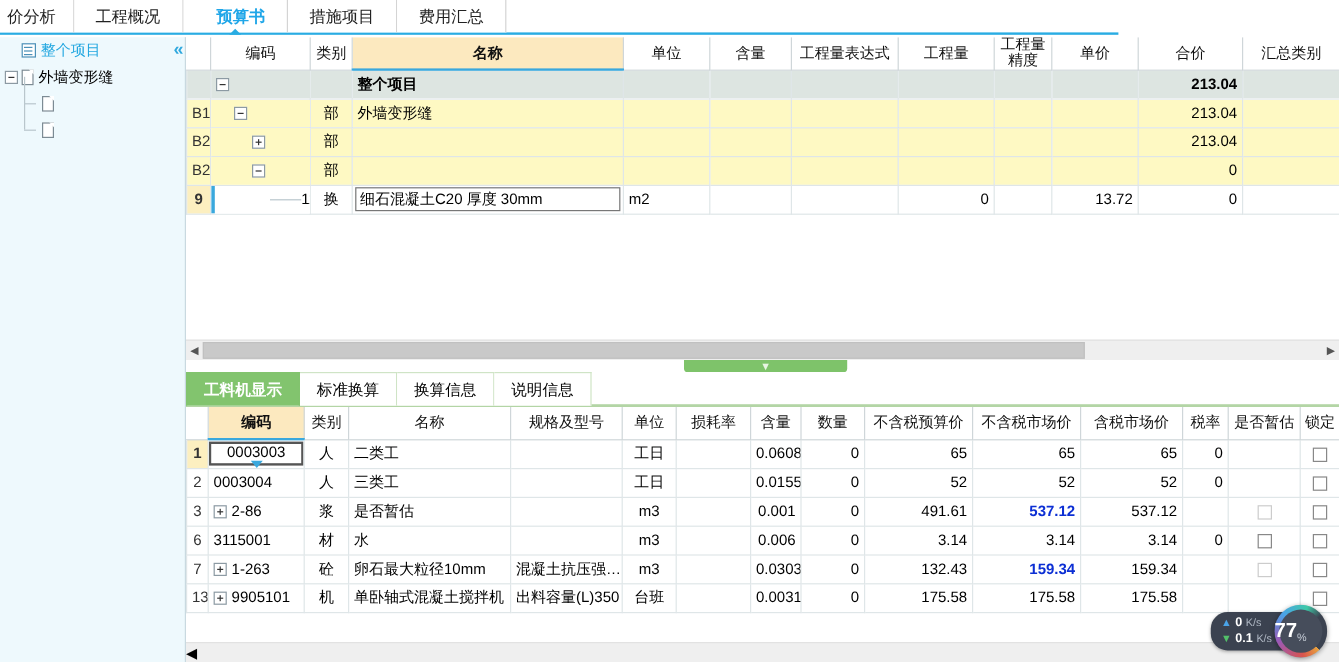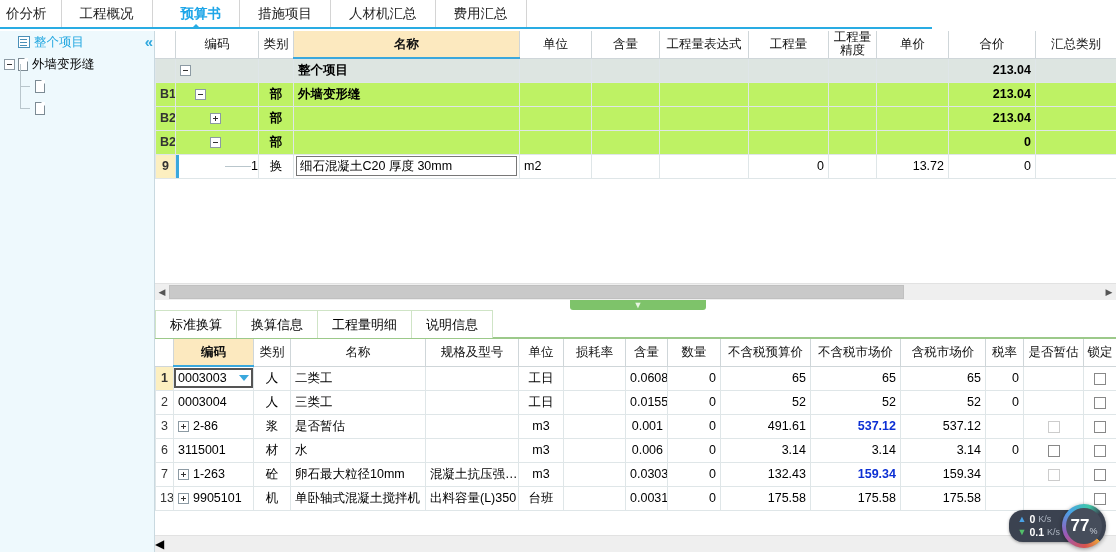--- a/index.html
+++ b/index.html
@@ -139,21 +139,21 @@
     overflow: hidden;
     font-size: 12.5px;
   }
   td.num { text-align: right; }
   td.ctr { text-align: center; }
   td.rownum {
     text-align: center; background: #fff; color: #333;
     border-left: none; font-size: 12px;
   }
   tr.lvl0 td { background: #dde5e1; font-weight: bold; }
-  tr.lvl1 td { background: #bef264; font-weight: bold; }
+  tr.lvl1 td { background: #fef9c3; }
   tr.sel td { background: #ffffff; }
   tr.sel td.rownum { background: #fcefc0; font-weight: bold; }
 
   .cellbox {
     display: inline-block;
     border: 1px solid #777;
     background: #fff;
     padding: 1px 3px;
     margin: 0;
     line-height: 16px;
@@ -240,21 +240,21 @@
   }
   .cbx {
     display: inline-block; width: 12px; height: 12px;
     border: 1px solid #888; background: #fff; vertical-align: middle;
   }
   .cbx.dim { border-color: #ccc; }
   .blue-bold { color: #0c2fd4; font-weight: bold; }
   .editcell {
     display: flex; align-items: center; justify-content: space-between;
     border: 2px solid #555; background: #fff;
-    height: 20px; padding: 0 2px; margin: 0 -2px;
+    height: 20px; padding: 0 2px; margin: 0 -2px; flex-direction: column;
   }
   .dd-arrow {
     width: 0; height: 0;
     border-left: 5px solid transparent; border-right: 5px solid transparent;
     border-top: 6px solid #3aa8dd;
   }
 
   
   .bottom-scroll {
     position: absolute; left: 0; top: 504px; width: 961px; height: 17px;
@@ -280,21 +280,21 @@
   .up { color: #4aa3e8; font-size: 9px; }
   .down { color: #53c06a; font-size: 9px; }
   .gauge {
     width: 44px; height: 44px; border-radius: 50%;
     background:
       conic-gradient(from 135deg,
         #e8a33d 0deg, #d9544d 40deg, #9b59b6 110deg,
         #4aa3e8 180deg, #3ec9a7 240deg, #3b4250 277deg, #3b4250 360deg),
       #3b4250;
     margin-left: -28px;
-    display: flex; align-items: center; justify-content: center;
+    display: flex; align-items: center; 
     position: relative;
     box-shadow: 0 1px 4px rgba(0,0,0,.4);
   }
   .gauge::before {
     content: ""; position: absolute; left: 4px; top: 4px; right: 4px; bottom: 4px;
     border-radius: 50%; background: #464d5b;
   }
   .gauge .pct {
     position: relative; color: #fff; font-size: 17px; font-weight: bold;
   }
@@ -310,23 +310,20 @@
         <span>价分析</span>
       </div>
       <div class="toptab">
         <span>工程概况</span>
       </div>
       <div class="toptab active">
         <span>预算书</span>
       </div>
       <div class="toptab">
         <span>措施项目</span>
-      </div>
-      <div class="toptab">
-        <span>人材机汇总</span>
       </div>
       <div class="toptab">
         <span>费用汇总</span>
       </div>
     </div>
 
   <div class="leftpanel">
     <div id="tree-nodes">
         <div class="tree-row selected">
           <span class="expander none"></span>
@@ -525,28 +522,28 @@
         <div class="thumb" style="width:735px"></div>
       </div>
       <div class="arrow">▶</div>
     </div>
 
     <div class="splitter">
       <div class="splitter-handle">▼</div>
     </div>
 
     <div class="bottomtabs" id="bottom-tabs">
+        <div class="btab active">
+          <span>工料机显示</span>
+        </div>
         <div class="btab">
           <span>标准换算</span>
         </div>
         <div class="btab">
           <span>换算信息</span>
-        </div>
-        <div class="btab">
-          <span>工程量明细</span>
         </div>
         <div class="btab">
           <span>说明信息</span>
         </div>
         <div class="btab-filler"></div>
       </div>
 
     <div class="botgrid-wrap">
       <table class="grid">
         <colgroup>

